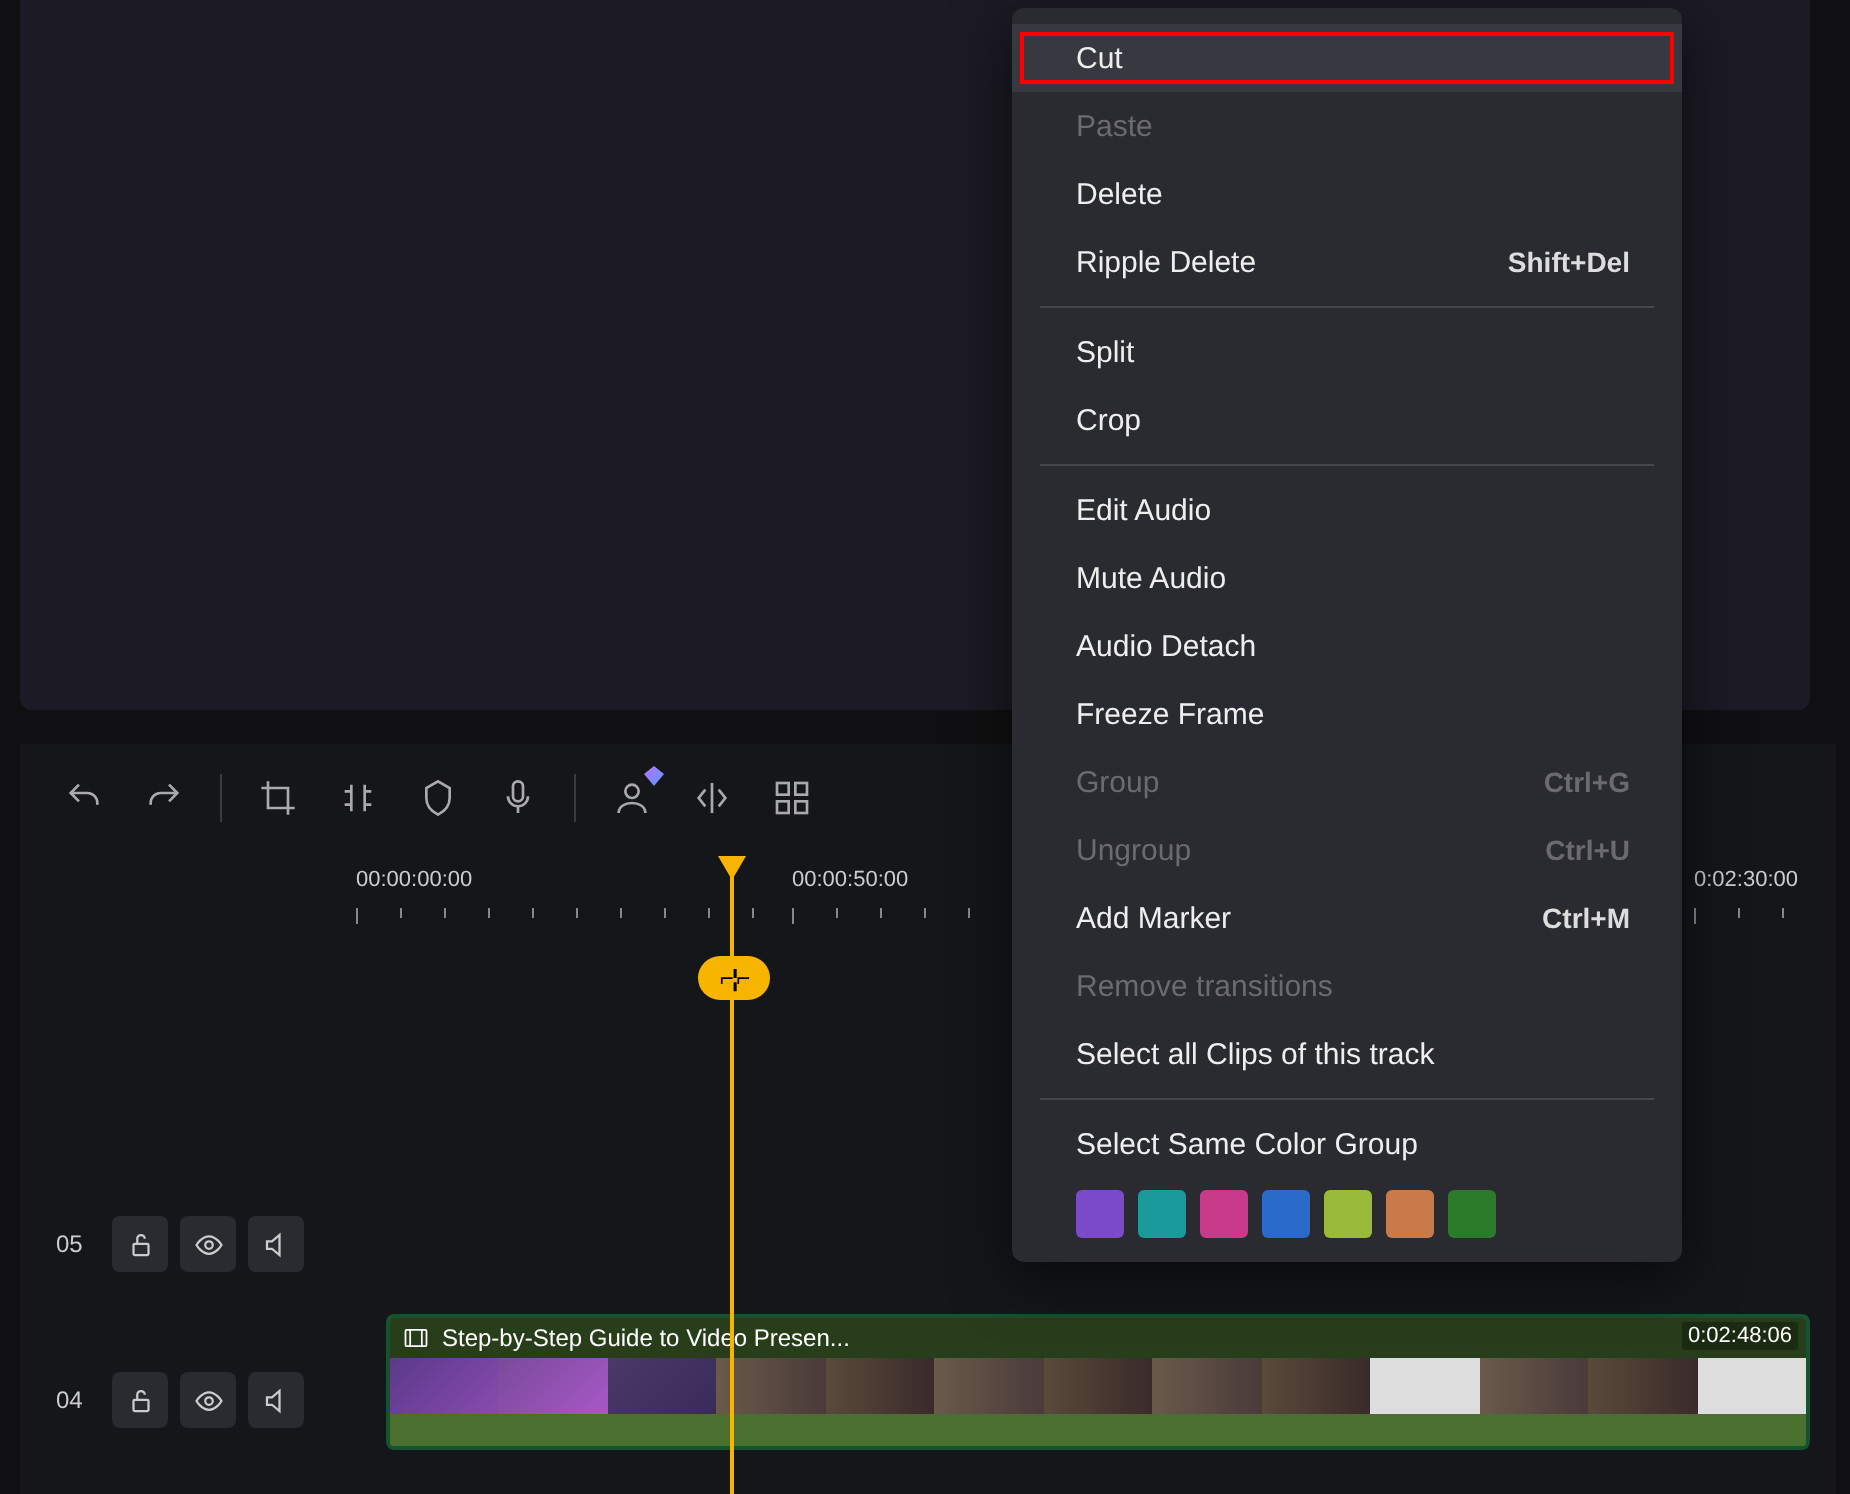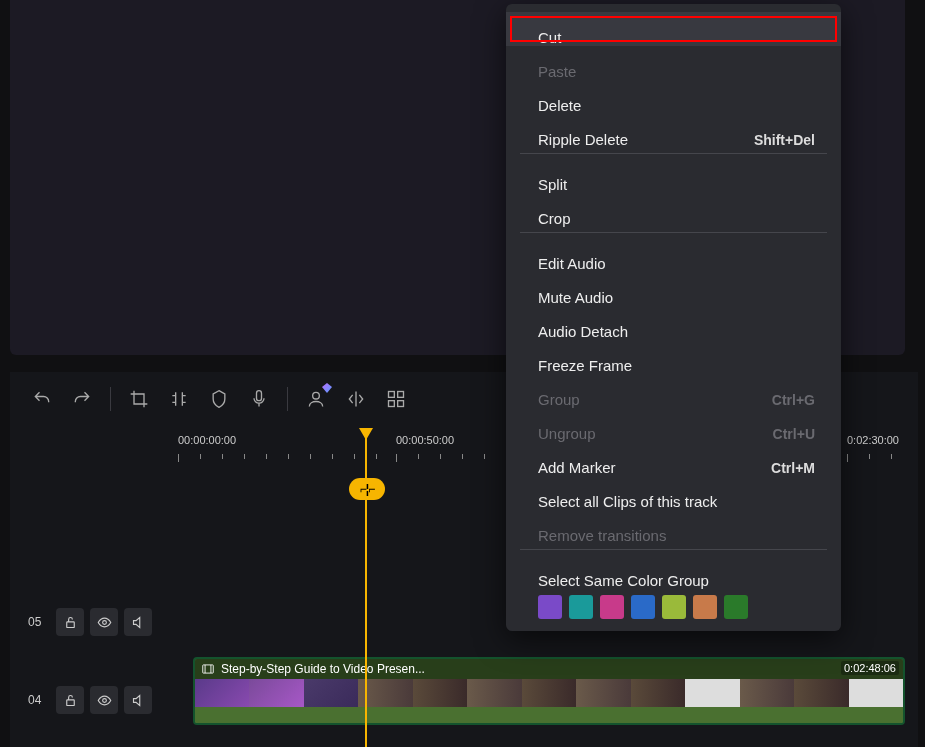--- a/index.html
+++ b/index.html
@@ -108,21 +108,21 @@
   .th5{background:linear-gradient(90deg,#5a4a3a,#3a2a2a);}
   .th6{background:#ddd;}
   .wave{ position:absolute; left:0; bottom:0; right:0; height:16px; background:#4a7030;}
   .ctxmenu{
     position:absolute; left:506px; top:4px; width:335px;
     background:#2a2b30; border-radius:6px; padding:8px 0;
     box-shadow:0 8px 30px rgba(0,0,0,0.6);
     z-index:50; font-size:15px;
   }
   .mitem{
-    height:34px; display:flex; align-items:flex-end; justify-content:space-between;
+    height:34px; display:flex; align-items:center; justify-content:space-between;
     padding:0 26px 0 32px; color:#eee; cursor:pointer;
   }
   .mitem.disabled{ color:#6a6a70; cursor:default;}
   .mitem.highlight{ background:#383940; }
   .mitem.redbox{ outline:2.5px solid #ff0000; outline-offset:-6px; }
   .short{ color:#ddd; font-size:14px;font-weight:bold;}
   .mitem.disabled .short{ color:#6a6a70;}
   .msep{ height:1px; background:#45464c; margin:5px 14px;}
   .colorrow{ padding:6px 0 4px 32px; display:flex; gap:7px;}
   .swatch{ width:24px; height:24px; border-radius:3px; cursor:pointer;}
@@ -334,25 +334,25 @@
       <span class="short">Ctrl+G</span>
     </div>
   <div class="mitem disabled">
       <span>Ungroup</span>
       <span class="short">Ctrl+U</span>
     </div>
   <div class="mitem">
       <span>Add Marker</span>
       <span class="short">Ctrl+M</span>
     </div>
-  <div class="mitem">
-      <span>Select all Clips of this track</span>
-    </div>
   <div class="mitem disabled">
       <span>Remove transitions</span>
+    </div>
+  <div class="mitem">
+      <span>Select all Clips of this track</span>
     </div>
   <div class="msep"></div>
   <div class="mitem">
       <span>Select Same Color Group</span>
     </div>
   <div class="colorrow">
     <div class="swatch" style="background:#7a4ac8"></div>
     <div class="swatch" style="background:#1a9a9a"></div>
     <div class="swatch" style="background:#c83a8a"></div>
     <div class="swatch" style="background:#2a6ac8"></div>

